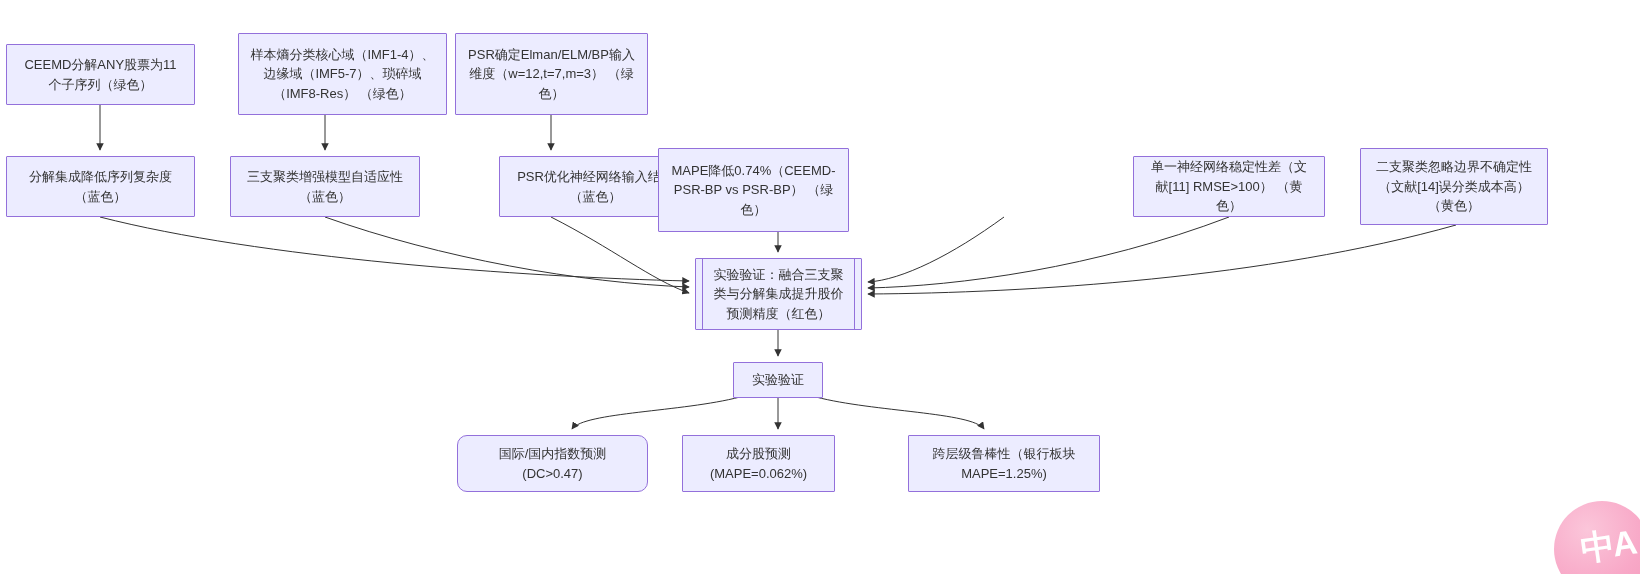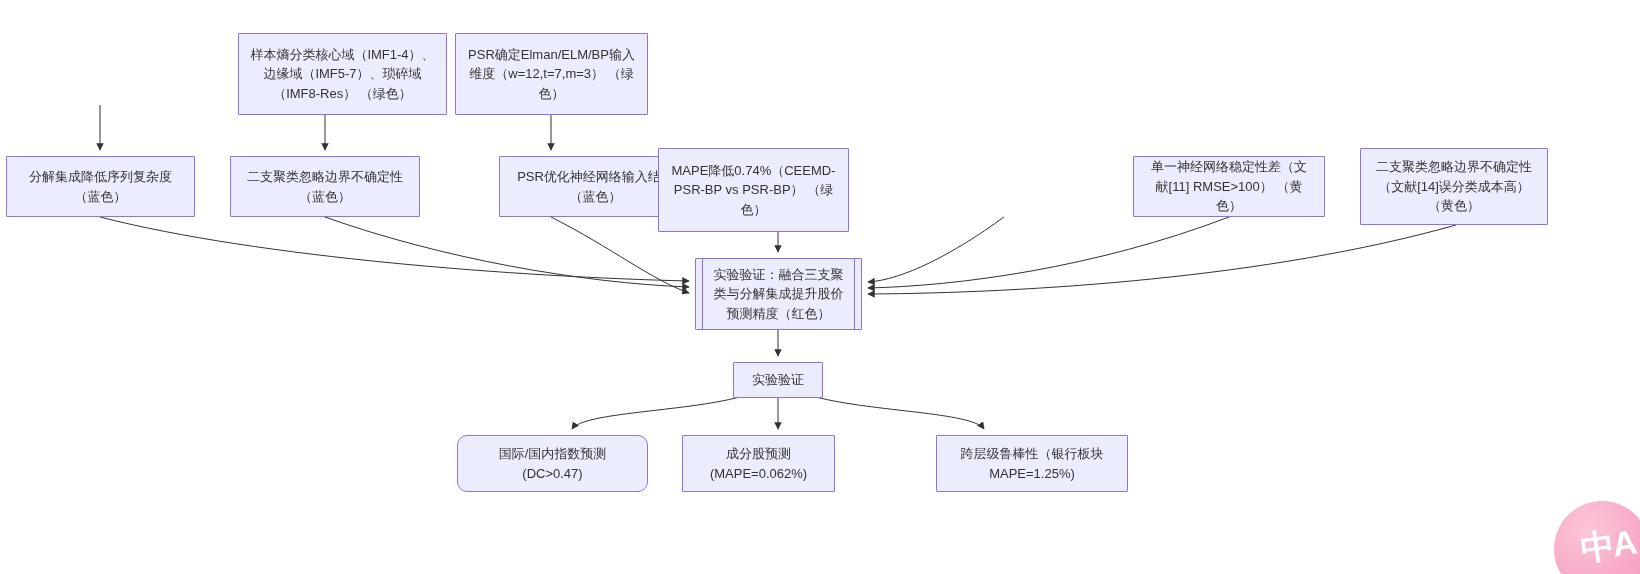--- a/index.html
+++ b/index.html
@@ -31,21 +31,21 @@
   .n-core::before,.n-core::after{
     content:"";position:absolute;top:0;bottom:0;width:0;border-left:1px solid #9370DB;
   }
   .n-core::before{left:6px;}
   .n-core::after{right:6px;}
   
   .n-experiment{left:733px;top:362px;width:90px;height:36px;}
   
   .n-index-pred{left:457px;top:435px;width:191px;height:57px;border-radius:10px;}
   .n-component-pred{left:682px;top:435px;width:153px;height:57px;}
-  .n-robustness{left:936px;top:435px;width:192px;height:57px;}
+  .n-robustness{left:908px;top:435px;width:192px;height:57px;}
   
   .badge{
     position:absolute;left:1554px;top:501px;width:96px;height:96px;border-radius:50%;
     background:radial-gradient(circle at 35% 30%, #fbc6da 0%, #f8a8c7 60%, #f49cbd 100%);
     display:flex;align-items:center;justify-content:center;cursor:pointer;
   }
   .badge span{
     color:#ffffff;font-weight:bold;font-size:34px;letter-spacing:-2px;
     transform:rotate(-8deg) translate(6px,-2px);
   }
@@ -72,25 +72,26 @@
       <path d="M1004 217 C 952 255, 902 280, 868 282" marker-end="url(#arrowhead)"></path>
       <path d="M1229 217 C 1095 268, 958 286, 868 288" marker-end="url(#arrowhead)"></path>
       <path d="M1456 225 C 1268 278, 1028 293, 868 294" marker-end="url(#arrowhead)"></path>
       <path d="M778 330 L778 356" marker-end="url(#arrowhead)"></path>
       <path d="M740 397 C 682 412, 584 412, 572 429" marker-end="url(#arrowhead)"></path>
       <path d="M778 398 L778 429" marker-end="url(#arrowhead)"></path>
       <path d="M816 397 C 874 412, 972 412, 984 429" marker-end="url(#arrowhead)"></path>
     </g>
   </svg>
 
+  <div class="node n-ceemd">CEEMD分解ANY股票为11个子序列（绿色）</div>
   <div class="node n-entropy">样本熵分类核心域（IMF1-4）、边缘域（IMF5-7）、琐碎域（IMF8-Res） （绿色）</div>
   <div class="node n-psr-input">PSR确定Elman/ELM/BP输入维度（w=12,t=7,m=3） （绿色）</div>
 
   <div class="node n-decomp">分解集成降低序列复杂度（蓝色）</div>
-  <div class="node n-three-way">二支聚类忽略边界不确定性（蓝色）</div>
+  <div class="node n-three-way">三支聚类增强模型自适应性（蓝色）</div>
   <div class="node n-psr-opt">PSR优化神经网络输入结构（蓝色）</div>
   <div class="node n-mape">MAPE降低0.74%（CEEMD-PSR-BP vs PSR-BP） （绿色）</div>
   <div class="node n-single-nn">单一神经网络稳定性差（文献[11] RMSE&gt;100） （黄色）</div>
   <div class="node n-two-way">二支聚类忽略边界不确定性（文献[14]误分类成本高）（黄色）</div>
 
   <div class="node n-core">实验验证：融合三支聚类与分解集成提升股价预测精度（红色）</div>
 
   <div class="node n-experiment">实验验证</div>
 
   <div class="node n-index-pred">国际/国内指数预测 (DC&gt;0.47)</div>

